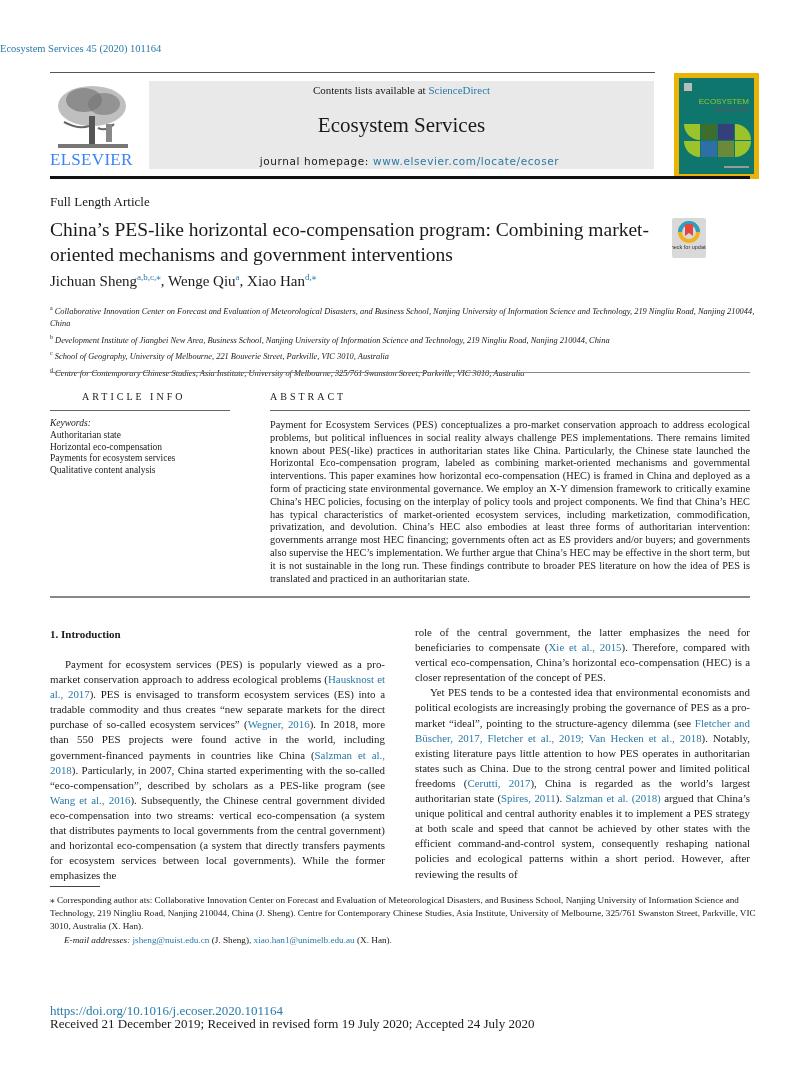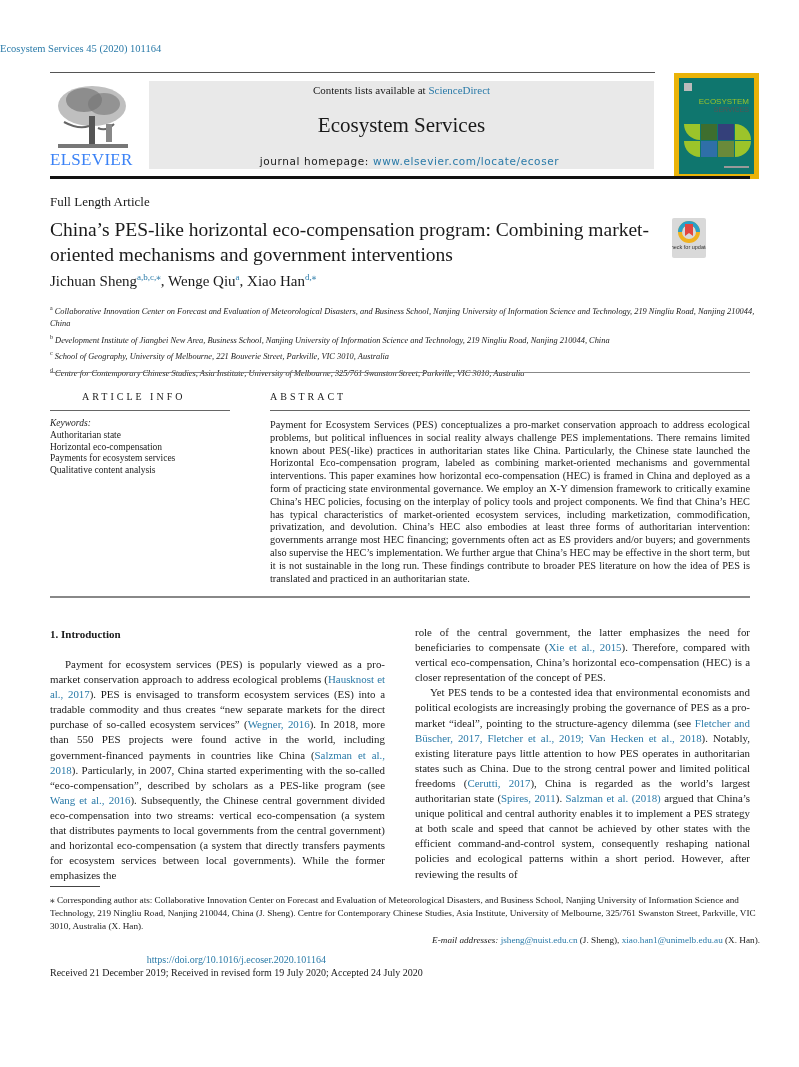--- a/index.html
+++ b/index.html
@@ -48,22 +48,22 @@
   .col { font-size:10.9px; line-height:15.1px; text-align:justify; width:335px; }
   .col p { margin:0; text-indent:15px; }
   .col p.noind { text-indent:0; }
   .intro-head { top:628px; left:50px; font-size:11px; font-weight:bold; }
   .col-left { top:657px; left:50px; }
   .col-right { top:625px; left:415px; }
 
   
   .fn-rule { top:886px; left:50px; width:50px; height:1px; background:#444; }
   .footnote { top:894px; left:50px; width:710px; font-size:9.2px; line-height:13.2px; }
-  .email-line { padding-left:14px;text-align:right; }
-  .doi-block { top:953px; left:50px; font-size:10px; line-height:13px;text-align:center; }
+  .email-line { padding-left:14px; }
+  .doi-block { top:1004px; left:50px; font-size:13px; line-height:13px; }
 </style>
 </head>
 <body>
 
 <div class="abs journal-ref"><span>Ecosystem Services 45 (2020) 101164</span></div>
 <div class="abs top-rule"></div>
 <div class="abs top-rule2"></div>
 
 <div class="abs elsevier-logo">
   <svg class="tree" viewBox="0 0 76 70">

